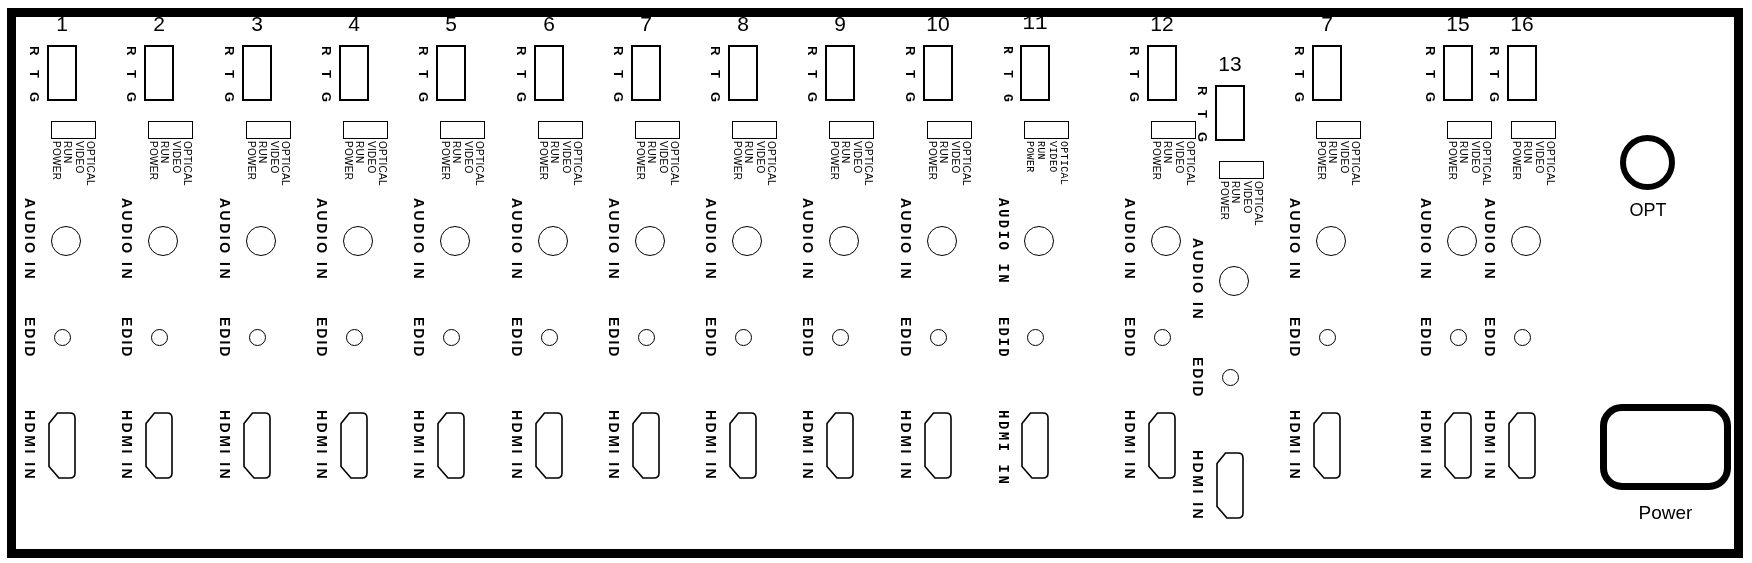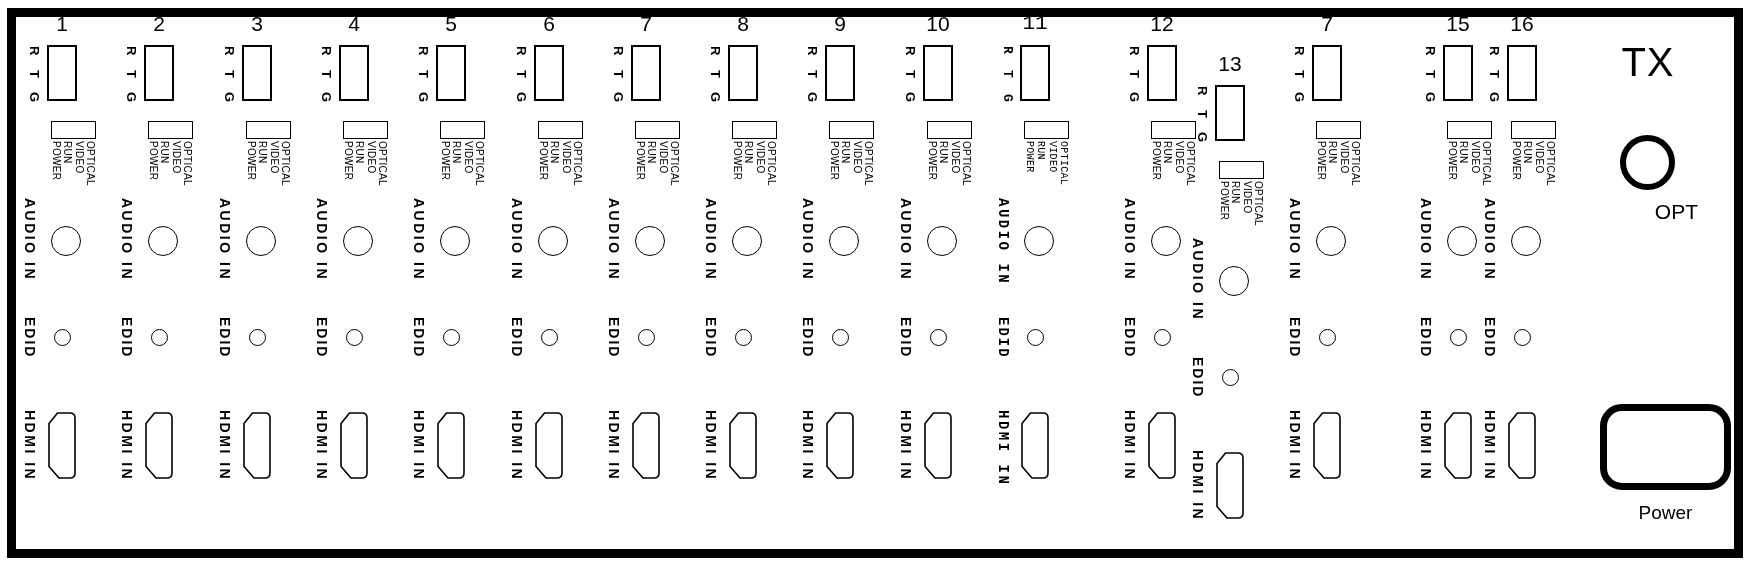--- a/index.html
+++ b/index.html
@@ -150,22 +150,22 @@
     width: 55px; height: 55px;
     border: 6px solid #000;
     border-radius: 50%;
     box-sizing: border-box;
     background: #fff;
   }
   .opt-label {
     position: absolute;
     left: 1598px; top: 200px;
     width: 100px;
-    text-align: right;
-    font-size: 21px;
+    text-align: center;
+    font-size: 18px;
     font-weight: 400;
   }
   .power-rect {
     position: absolute;
     left: 1600px; top: 404px;
     width: 131px; height: 86px;
     border: 7px solid #000;
     border-radius: 22px;
     box-sizing: border-box;
     background: #fff;
@@ -645,18 +645,17 @@
     <div class="edid-label v-text">EDID</div>
     <div class="edid-circle"></div>
 
     <div class="hdmi-label v-text">HDMI IN</div>
     <svg class="hdmi-port" viewBox="0 0 28 67" xmlns="http://www.w3.org/2000/svg">
       <path d="M9.5,1 H22 Q27,1 27,6 V61 Q27,66 22,66 H11 L1,54.5 V11.5 Z" fill="#ffffff" stroke="#000000" stroke-width="1.6" stroke-linejoin="round"></path>
     </svg>
   </div>
     </div>
 
-  <div class="tx-title">TX</div>
   <div class="opt-circle"></div>
   <div class="opt-label">OPT</div>
   <div class="power-rect"></div>
   <div class="power-label">Power</div>
 </div>
 
 </body></html>

